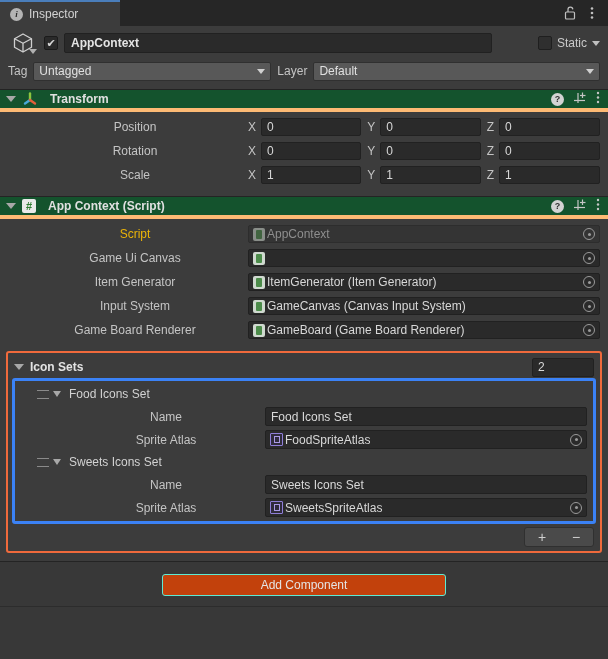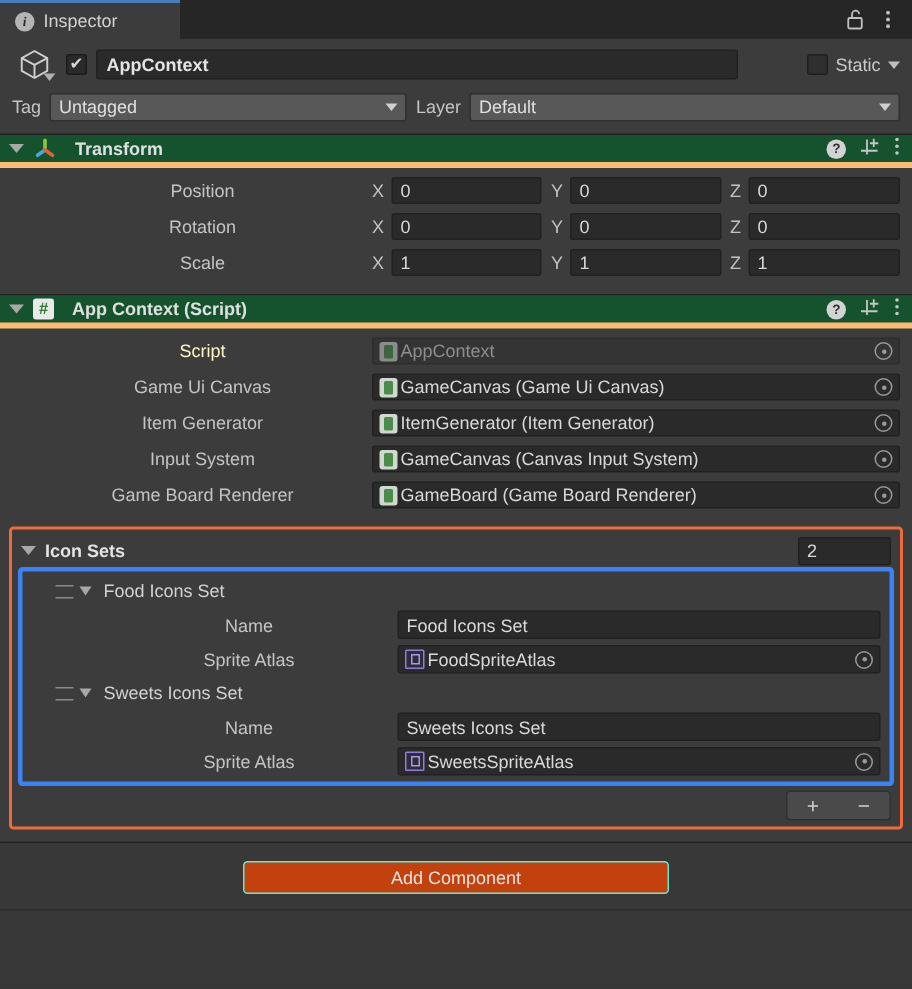--- a/index.html
+++ b/index.html
@@ -101,21 +101,21 @@
     background: #e9e9e9; color: #2f7d32;
     font-size: 11px; font-weight: bold;
     display:flex;align-items:center;justify-content:center; flex:none;
   }
   .axis-icon { width:16px;height:16px; flex:none; }
 
   
   .rows { padding: 4px 8px 8px 8px; }
   .row { display: flex; align-items: center; height: 22px; margin-bottom: 2px; }
   .row-label { width: 240px; color: #c4c4c4; font-size: 12px; padding-left: 14px; text-align: center; }
-  .row-label.dim { color: #fef9c3; }
+  .row-label.dim { color: #eab308; }
   .row-fields { flex: 1; display: flex; align-items: center; gap: 6px; }
   .vec-part { display: flex; align-items: center; gap: 5px; flex: 1; }
   .vec-part > .ax { color: #c4c4c4; font-size: 12px; }
   .numfield {
     flex: 1; height: 18px; background: #2a2a2a; border: 1px solid #212121; border-radius: 2px;
     display: flex; align-items: center; padding: 0 5px; color: #d8d8d8; font-size: 12px;
   }
   .objfield {
     flex: 1; height: 18px; background: #2a2a2a; border: 1px solid #212121; border-radius: 2px;
     display: flex; align-items: center; padding: 0 4px; color: #d8d8d8; font-size: 12px;
@@ -369,21 +369,20 @@
           </span>
       </span>
     </div>
 
     <div class="row">
       <span class="row-label">Game Ui Canvas</span>
       <span class="objfield">
         <span class="mini-green">
             <i></i>
           </span>
-        <span class="otext">GameCanvas (Game Ui Canvas)</span>
         <span class="obj-pick">
             <i></i>
           </span>
       </span>
     </div>
 
     <div class="row">
       <span class="row-label">Item Generator</span>
       <span class="objfield">
         <span class="mini-green">

